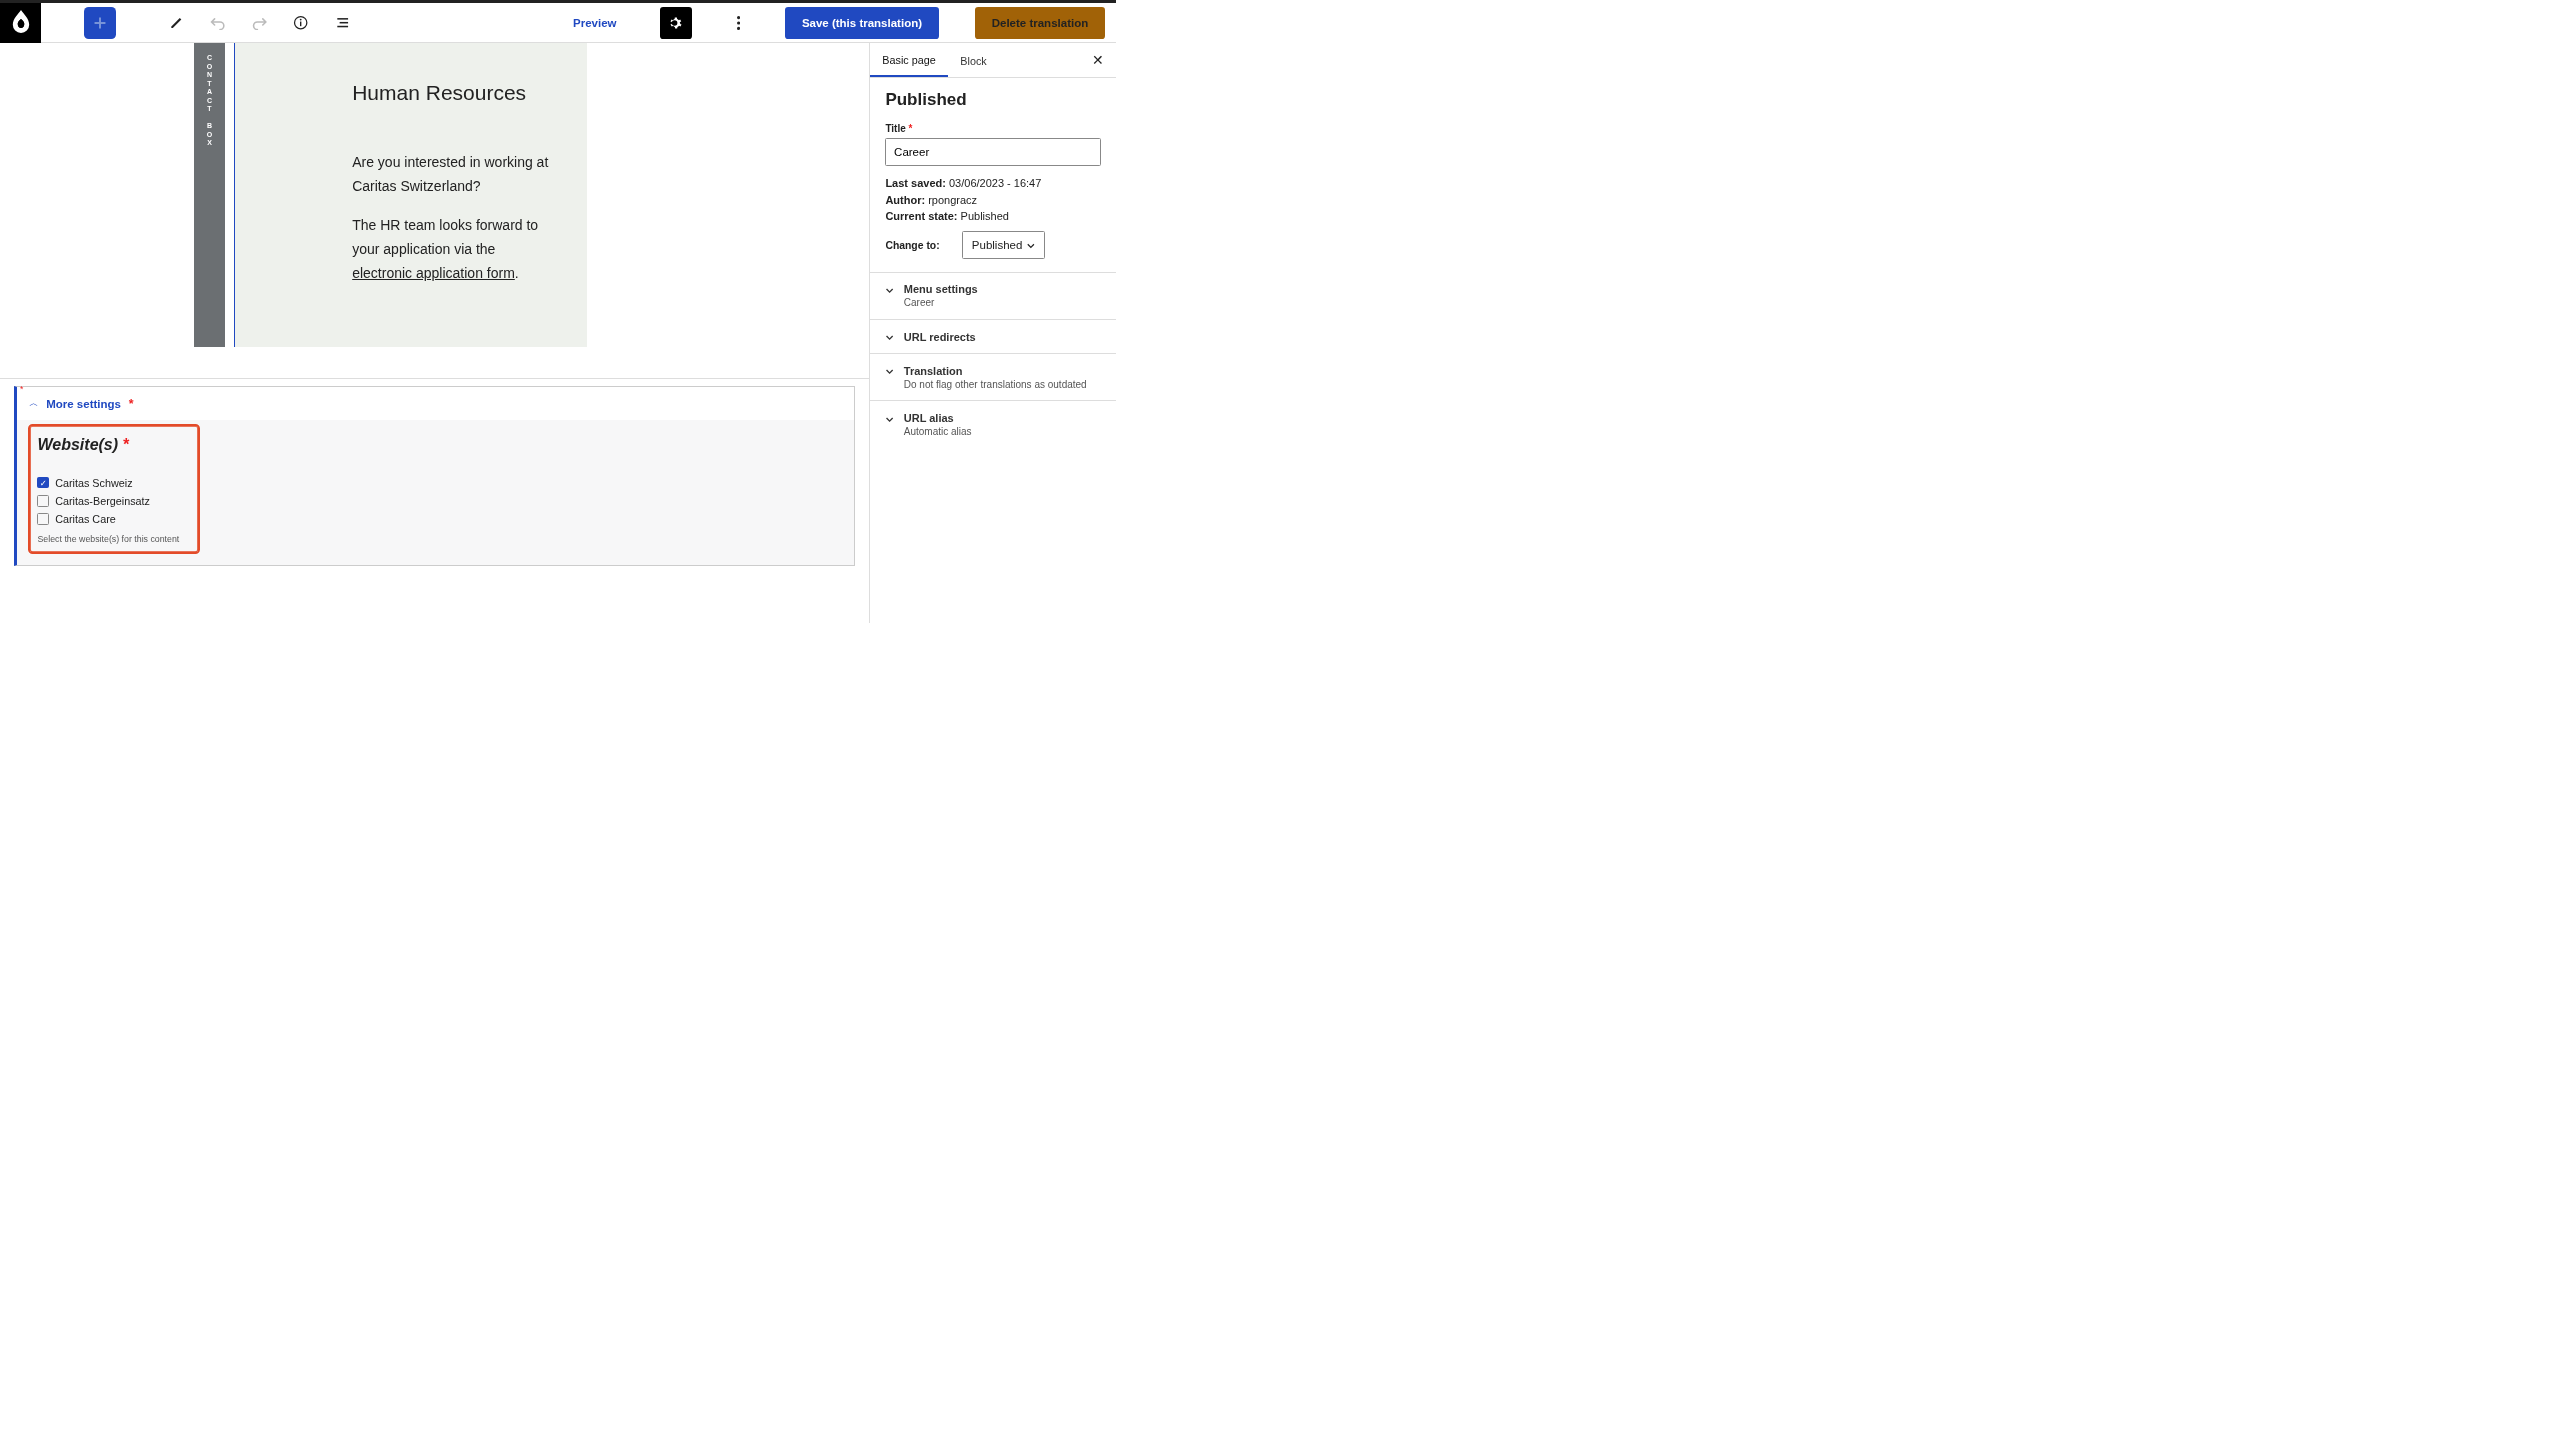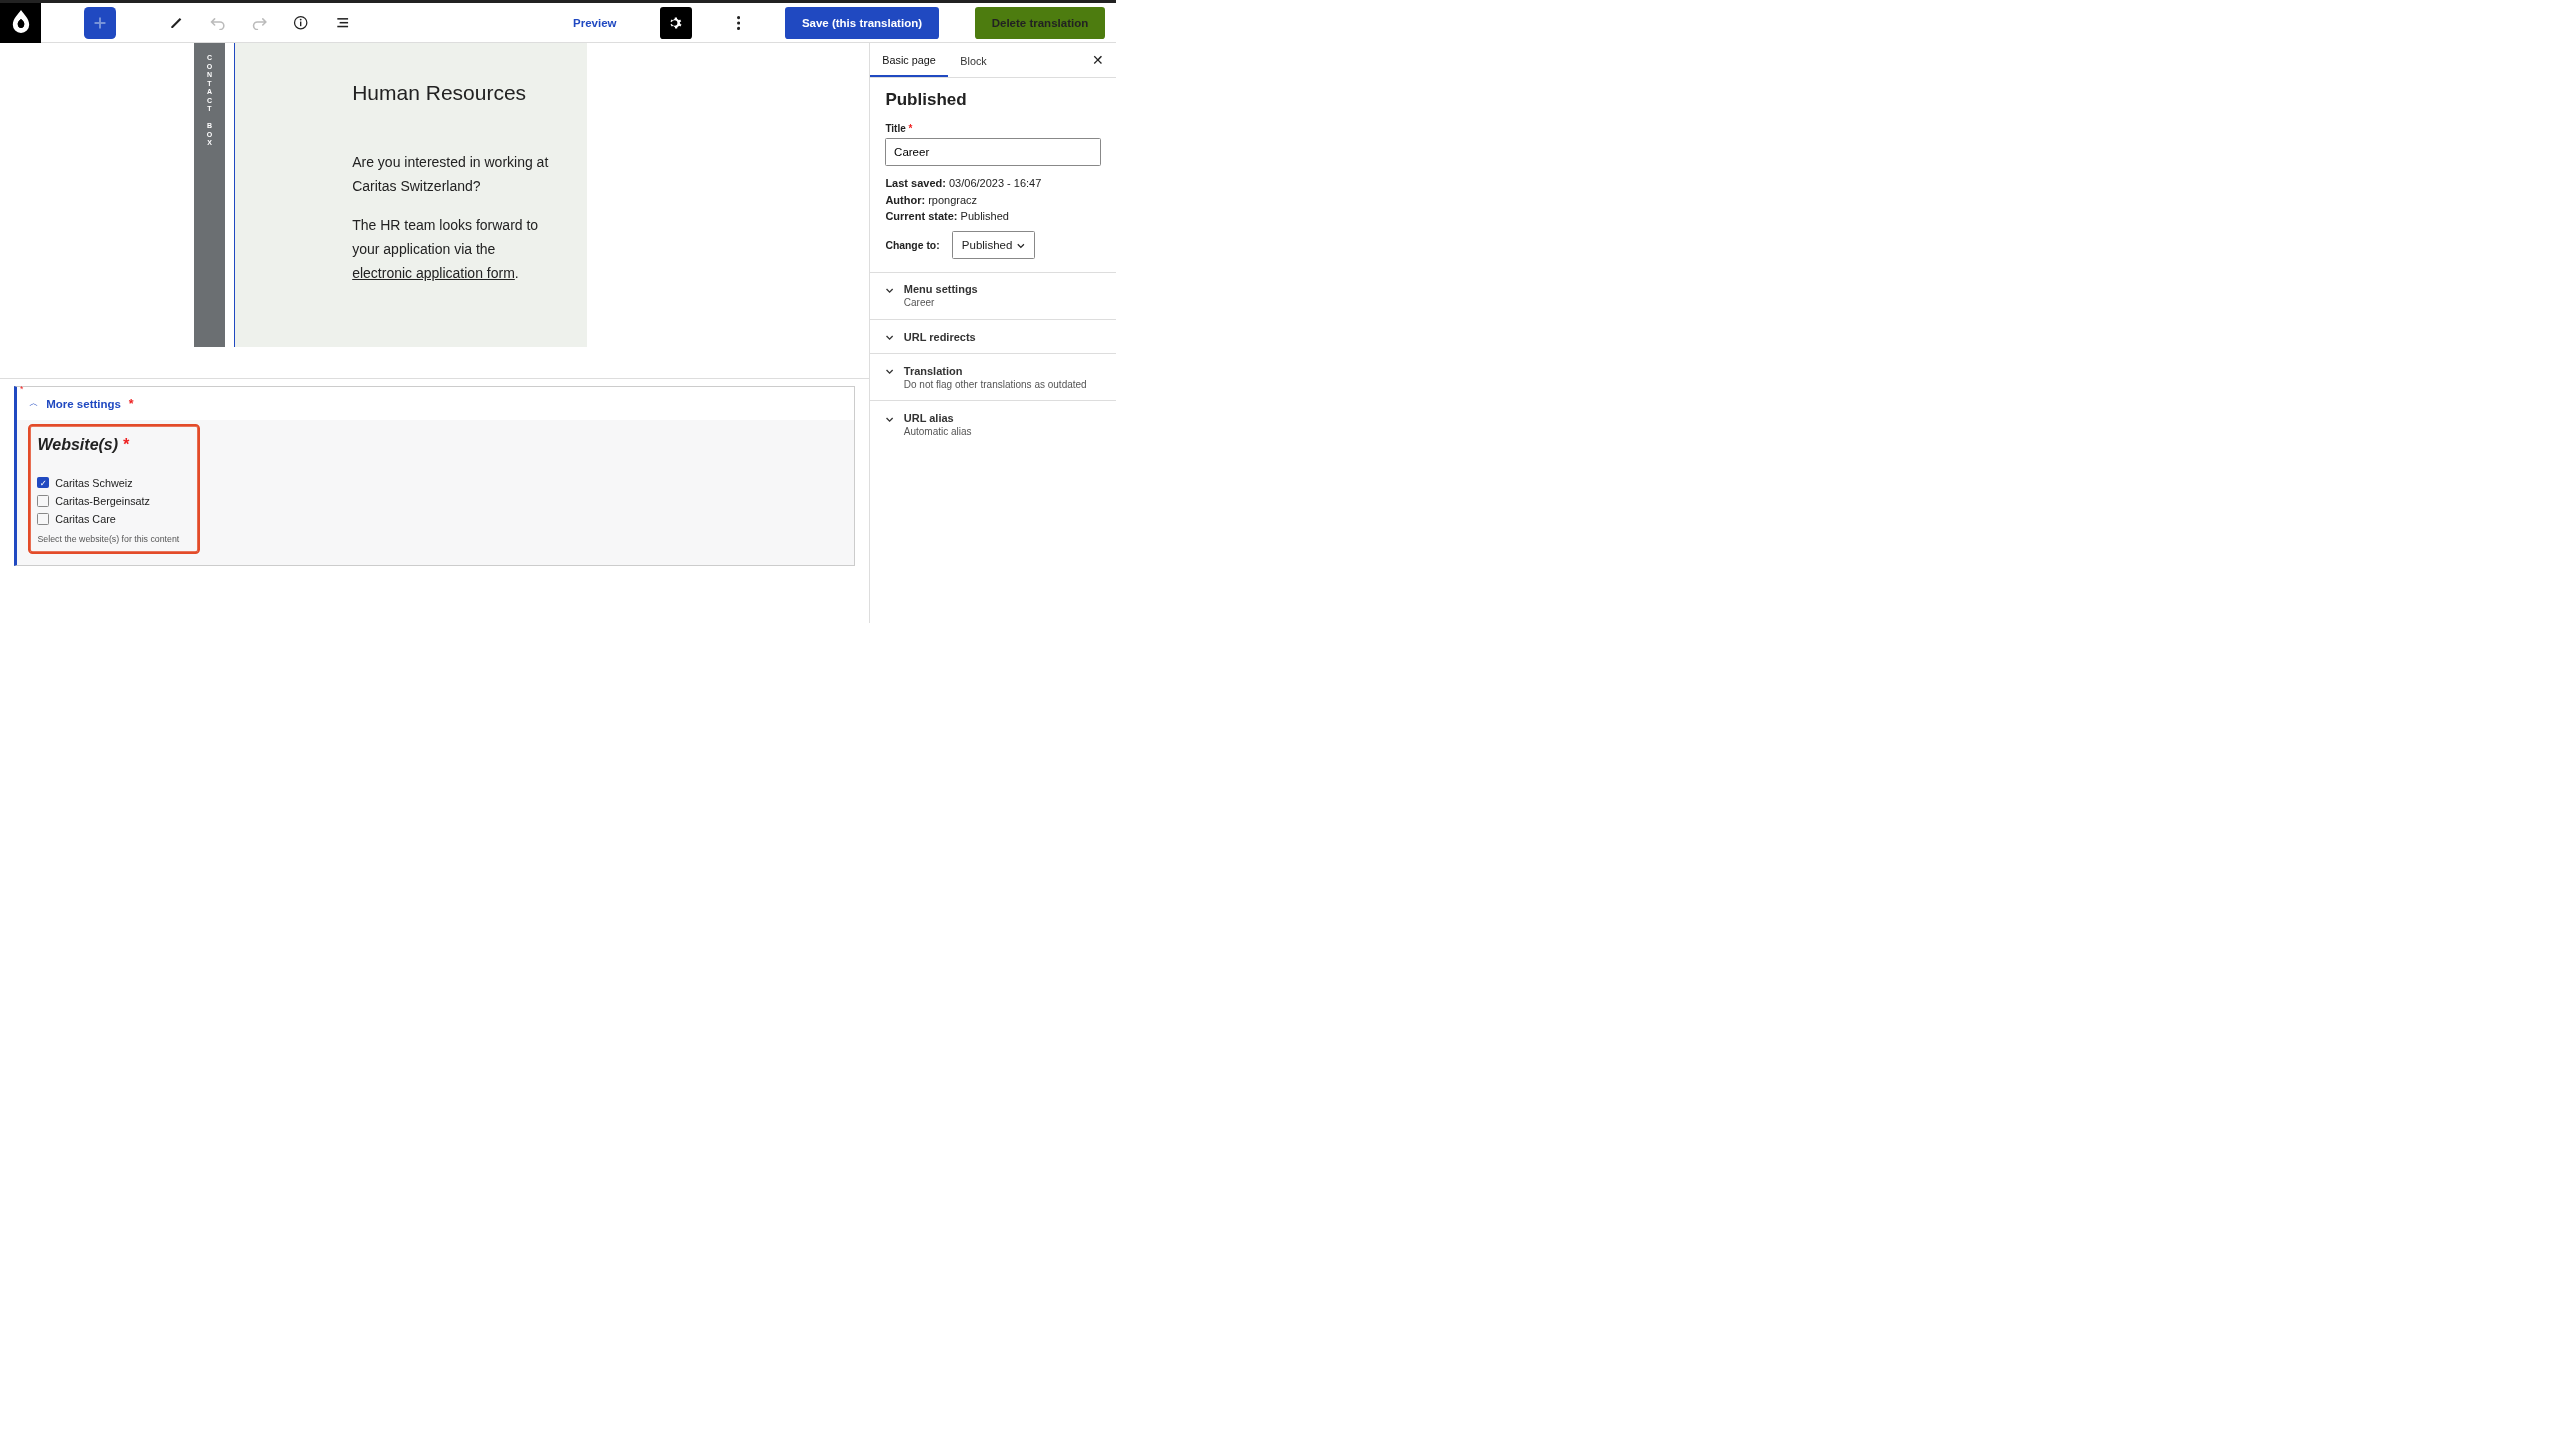--- a/index.html
+++ b/index.html
@@ -16,21 +16,21 @@
   .tool-icons { display:flex; align-items:center; gap:23px; margin-left: 23px; }
   .tool-icons .tool { width:18.5px; height:18.5px; display:flex; align-items:center; justify-content:center; cursor:pointer; color:#222; }
   .tool.disabled { color:#bbb; }
   .spacer { flex:1; }
   .preview-link { color:#2049c1; font-weight:600; font-size:11.5px; margin-right: 15.4px; cursor:pointer; }
   .btn-gear { width:32px; height:32px; background:#000; border-radius:3.1px; display:flex; align-items:center; justify-content:center; cursor:pointer; }
   .btn-gear svg { fill:#fff; width:14px; height:14px; }
   .btn-more-v { width:15.4px; height:32px; display:flex; align-items:center; justify-content:center; cursor:pointer; margin:0 10.8px; }
   .btn-more-v svg { fill:#222; width:3.1px; height:14px; }
   .btn-primary { background:#2049c1; color:#fff; font-weight:700; padding:0 17px; height:32px; border-radius:3.1px; display:flex; align-items:center; cursor:pointer; font-size:11.5px; margin-right:7.7px;}
-  .btn-secondary { background:#4d7c0f; color:#222; font-weight:700; padding:0 17px; height:32px; border-radius:3.1px; display:flex; align-items:center; cursor:pointer; font-size:11.5px; margin-right:10.8px;}
+  .btn-secondary { background:#a16207; color:#222; font-weight:700; padding:0 17px; height:32px; border-radius:3.1px; display:flex; align-items:center; cursor:pointer; font-size:11.5px; margin-right:10.8px;}
 
   .main-row { flex:1; display:flex; overflow:hidden; }
   .canvas-col { flex:1; overflow:auto; border-right:0.8px solid #ddd; }
   .sidebar { width: 246px; display:flex; flex-direction:column; overflow:auto; }
 
   
   .canvas-inner { padding: 0; border-bottom:0.8px solid #ddd; }
   .page-title { font-size: 31px; font-weight: 800; padding: 35px 0 23px 194px; }
   .contact-block { display:flex; margin-left:194px; margin-bottom:31px; }
   .contact-tab-vert { width:31px; background:#6b6f72; display:flex; align-items:flex-start; justify-content:center; padding-top:10.8px;}
@@ -63,21 +63,21 @@
   .side-tab { padding:10.8px 12.3px 9.2px 12.3px; font-size:10.8px; cursor:pointer; color:#333; }
   .side-tab.active { font-weight:400; border-bottom:2.3px solid #2049c1; color:#111;}
   .side-close { margin-left:auto; padding:7.7px 12.3px; cursor:pointer; font-size:14px; }
   .side-section { padding: 12.3px 15.4px; }
   .side-h { font-size:17px; font-weight:800; margin-bottom:12.3px; }
   .fld { margin-bottom:10.8px; }
   .fld-lbl { font-size:10px; font-weight:700; display:block; margin-bottom:4.6px;}
   .input { width:100%; border:1.2px solid #888; border-radius:1.5px; padding:7px 7.7px; font-size:11.5px; background:#fff; }
   .meta-line { font-size:11px; margin:4.6px 0; }
   .meta-line b { font-weight:700; }
-  .chg-row { display:flex; align-items:center; gap:12px; margin-top:9.2px; }
+  .chg-row { display:flex; align-items:center; gap:22px; margin-top:9.2px; }
   .select { border:1.2px solid #888; border-radius:1.5px; padding:7px 9.2px; font-size:11.5px; background:#fff; cursor:pointer; display:flex; align-items:center; gap:4.6px;}
   .textarea { width:100%; height:81px; border:1.2px solid #888; border-radius:1.5px; background:#fff; resize:both; }
   .helper { font-size:9.2px; color:#555; margin-top:4.6px; }
 
   .acc { border-top:0.8px solid #ddd; }
   .acc-head { display:flex; align-items:flex-start; gap:9.2px; padding:10.8px 15.4px; cursor:pointer; }
   .acc-head .chev2 { margin-top:2.3px; }
   .acc-title { font-weight:700; font-size:11px; color:#333; }
   .acc-sub { font-size:10px; color:#555; margin-top:1.5px; }
 </style>

